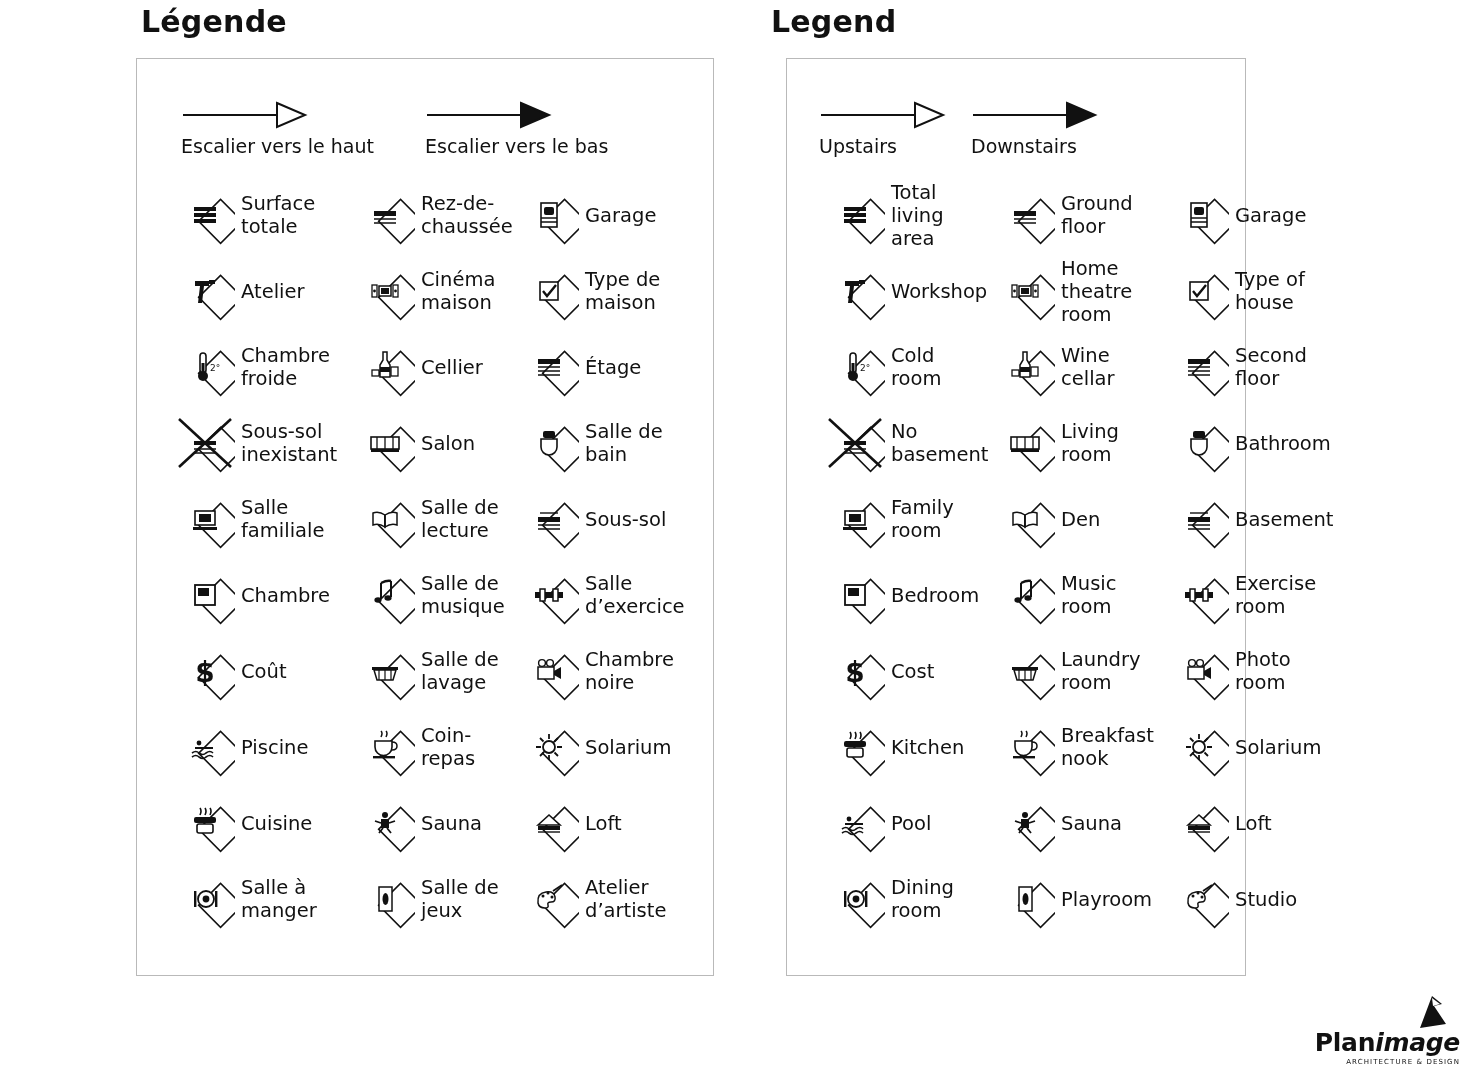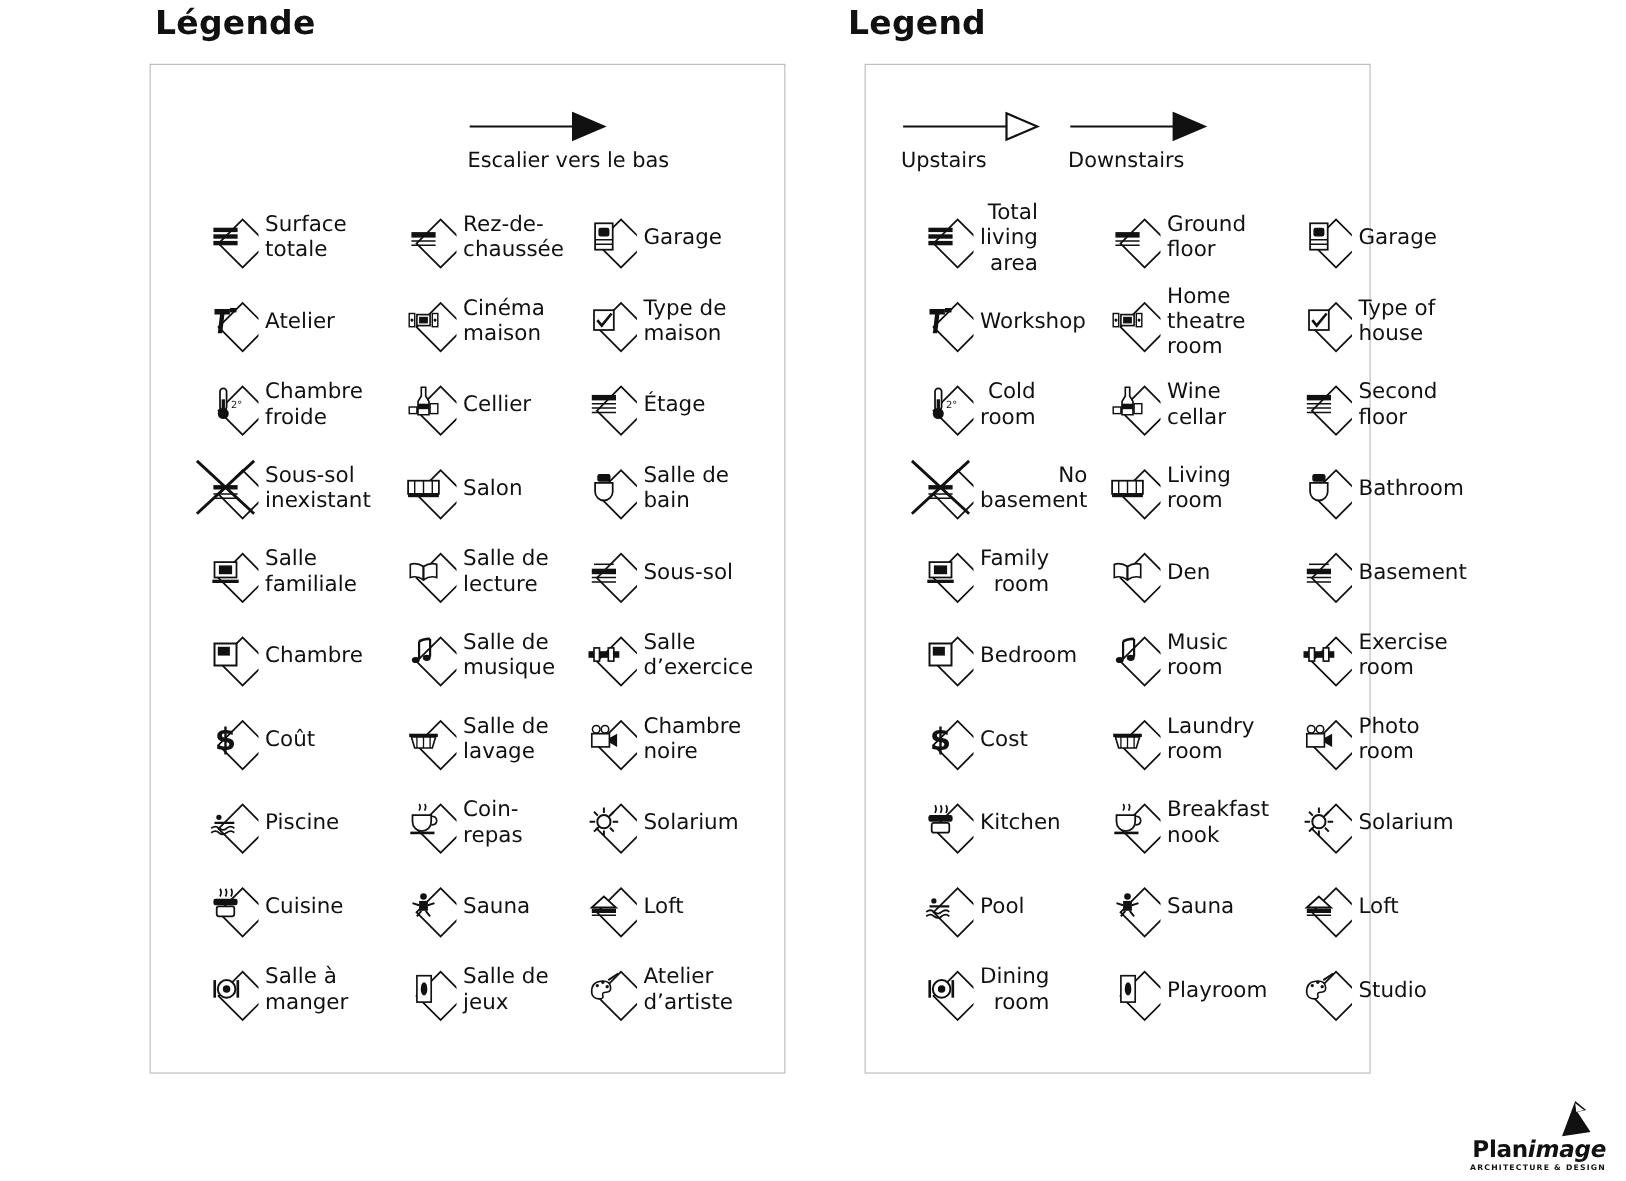--- a/index.html
+++ b/index.html
@@ -88,62 +88,68 @@
     color: #111;
     white-space: pre-line;
   }
 
   
   .fr .col-0 { left: 38px; width: 186px; }
   .fr .col-1 { left: 218px; width: 170px; }
   .fr .col-2 { left: 382px; width: 190px; }
 
   
-  .en .col-0 { left: 38px; width: 190px; text-align: right; }
+  .en .col-0 { left: 38px; width: 190px; }
   .en .col-1 { left: 208px; width: 178px; }
   .en .col-2 { left: 382px; width: 190px; }
 
   
   #logo {
     position: absolute;
     right: 18px;
     bottom: 8px;
     width: 170px;
     text-align: right;
   }
   #logo .logo-main {
-    font-size: 21px;
+    font-size: 25px;
     font-weight: bold;
     letter-spacing: -0.3px;
     color: #111;
   }
   #logo .logo-main em {
     font-style: italic;
     font-weight: bold;
   }
   #logo .logo-sub {
     font-size: 7px;
     letter-spacing: 1.1px;
     color: #111;
     margin-top: 1px;
-    font-weight: bold;
   }
   #logo .logo-mark {
     position: absolute;
     right: 6px;
     top: -34px;
   }
 </style>
 </head>
 <body>
 
 <div class="panel-title" id="title-fr">Légende</div>
 <div class="panel fr" id="panel-fr">
 
   <div class="arrow-row">
+    <div class="arrow-block" style="left:44px;">
+      <svg class="arrow-svg" width="130" height="28" viewBox="0 0 130 28">
+        <line x1="2" y1="14" x2="96" y2="14" stroke="#111" stroke-width="2"></line>
+        <polygon points="96,2 124,14 96,26" fill="#ffffff" stroke="#111" stroke-width="2"></polygon>
+      </svg>
+      <div class="arrow-label">Escalier vers le haut</div>
+    </div>
     <div class="arrow-block" style="left:288px;">
       <svg class="arrow-svg" width="130" height="28" viewBox="0 0 130 28">
         <line x1="2" y1="14" x2="96" y2="14" stroke="#111" stroke-width="2"></line>
         <polygon points="96,2 124,14 96,26" fill="#111" stroke="#111" stroke-width="2"></polygon>
       </svg>
       <div class="arrow-label">Escalier vers le bas</div>
     </div>
   </div>
 
   <div class="grid">

